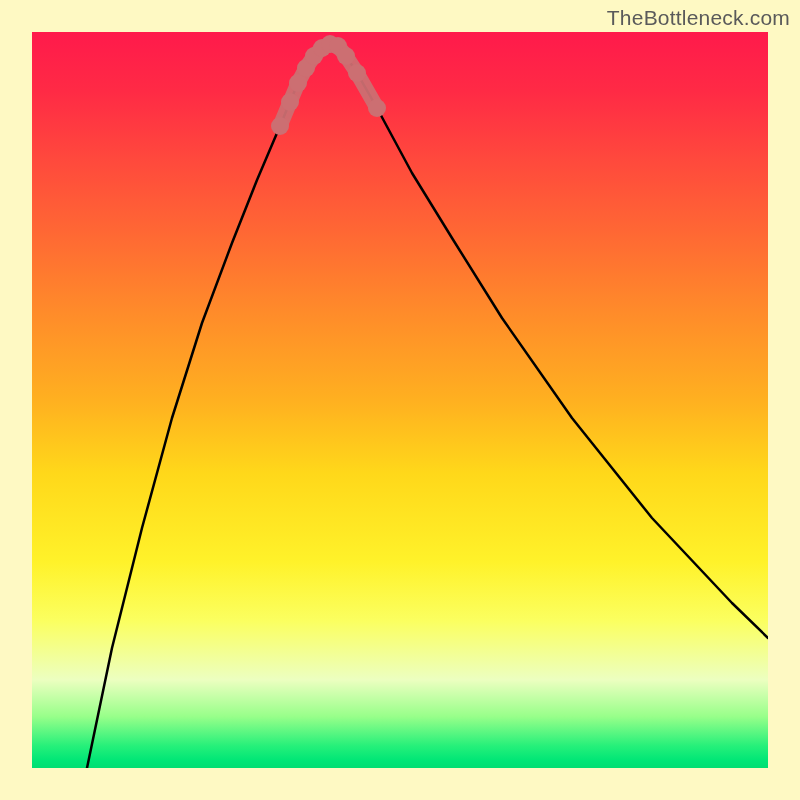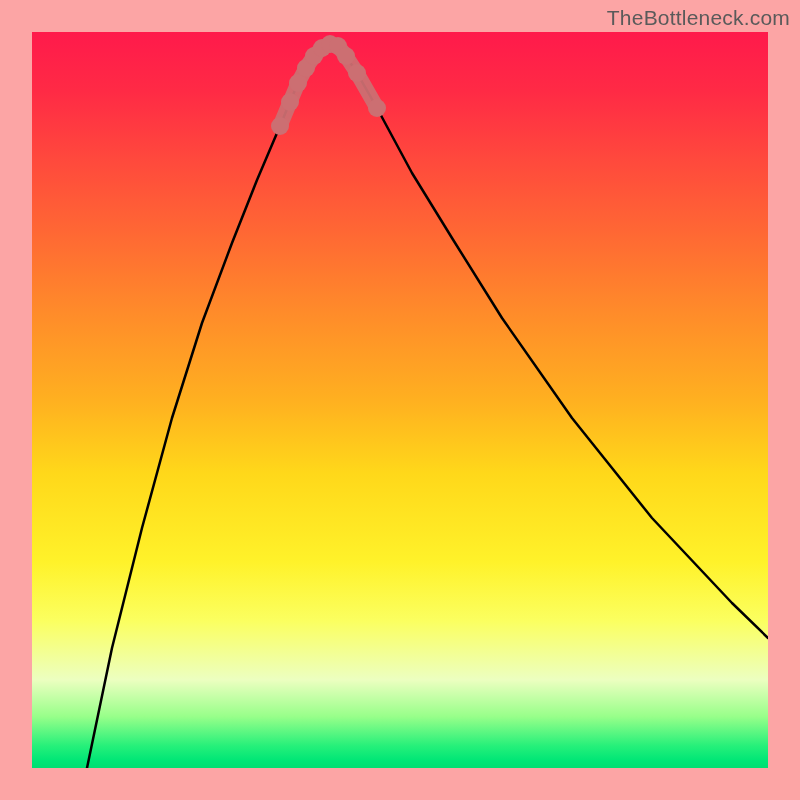--- a/index.html
+++ b/index.html
@@ -8,21 +8,21 @@
     width: 800px;
     height: 800px;
     overflow: hidden;
     background: #000;
     font-family: Arial, Helvetica, sans-serif;
   }
   .frame {
     position: relative;
     width: 800px;
     height: 800px;
-    background: #fca5a5;
+    background: #fef9c3;
   }
   .plot {
     position: absolute;
     left: 32px;
     top: 32px;
     width: 736px;
     height: 736px;
     background: linear-gradient(
       to bottom,
       #ff1a4b 0%,

